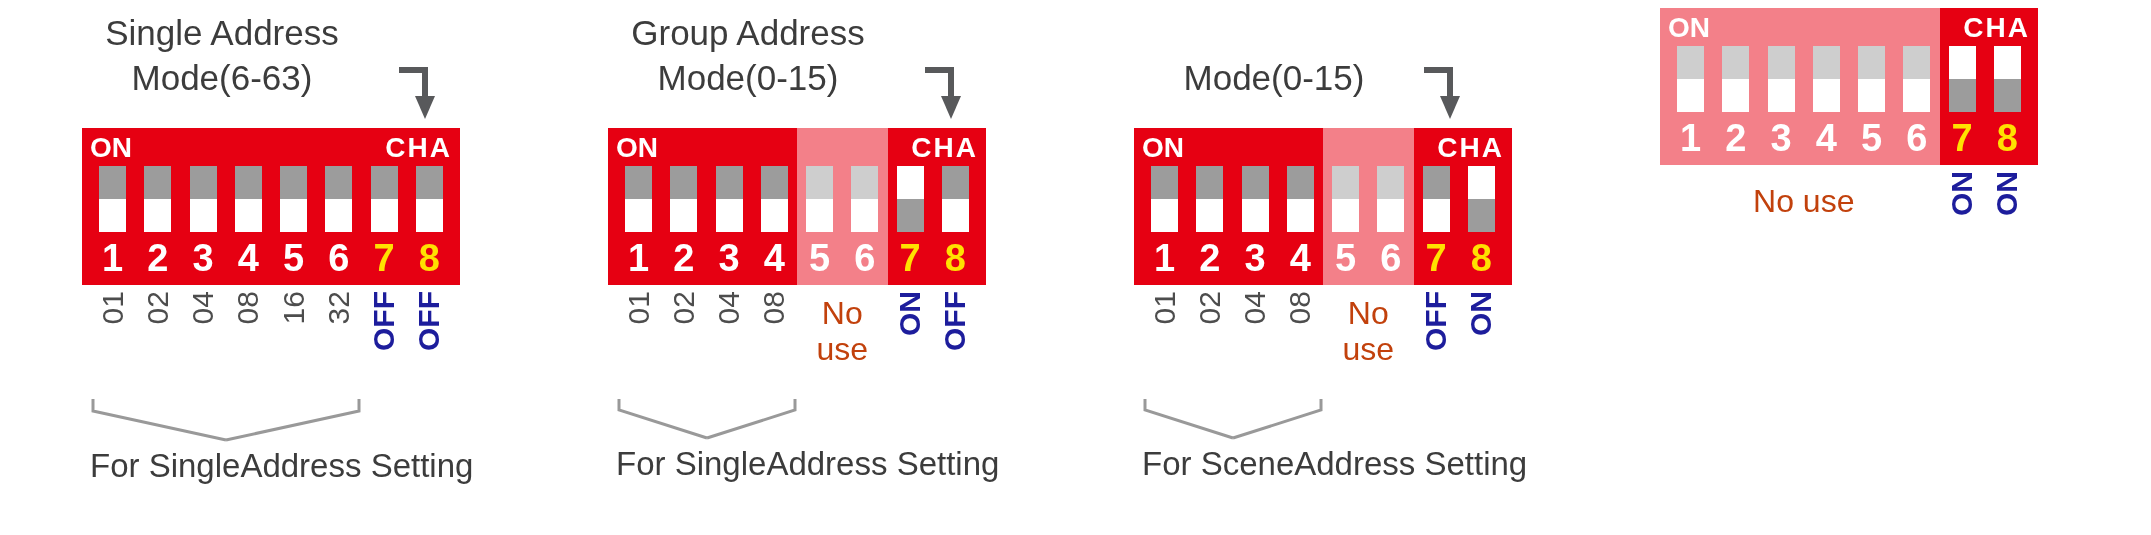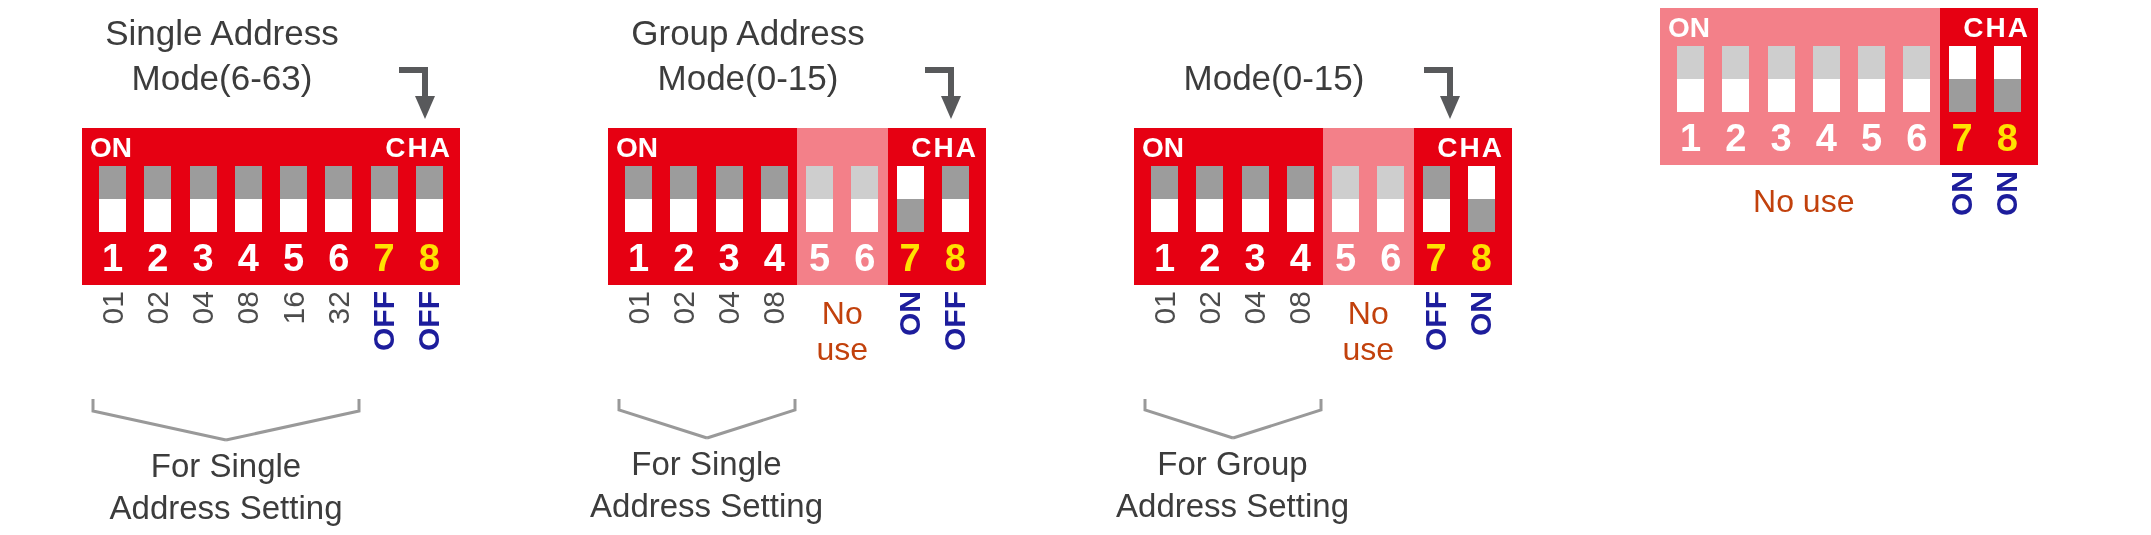--- a/index.html
+++ b/index.html
@@ -35,21 +35,21 @@
   .values { display: flex; margin-top: 6px; height: 104px; padding: 0 8px; }
   .val-cell { flex: 1; display: flex; justify-content: center; align-items: flex-start; }
   .val-cell.span2 { flex: 2; }
   .val-cell.span6 { flex: 6; }
   .rot { writing-mode: vertical-rl; transform: rotate(180deg); font-size: 30px; color: #4d4d4d; }
   .rot.blue { color: #1d1d9c; font-weight: bold; }
   .no-use { text-align: center; font-size: 32px; line-height: 36px; color: #c2410c; margin-top: 4px; }
   .no-use.single { margin-top: 12px; text-align: right; }
 
   .bracket-svg { display: block; margin: 2px 0 0 8px; }
-  .caption { margin-left: 8px; margin-top: 2px; display: flex; flex-direction: column; align-items: center;
+  .caption { margin-left: 8px; margin-top: 2px; display: flex; flex-direction: row; align-items: center;
              font-size: 33px; line-height: 42px; color: #3c3c3c; }
   .caption div { white-space: nowrap; }
   .caption.w272 { width: 272px; }
   .caption.w181 { width: 181px; }
 </style>
 </head>
 <body>
 
 <div class="panels">
 
@@ -357,21 +357,21 @@
         </div>
       <div class="val-cell">
           <span class="rot blue">ON</span>
         </div>
     </div>
     <svg class="bracket-svg" width="182" height="44" viewBox="0 0 182 44">
       <polyline points="3,2 3,13 91,41" fill="none" stroke="#999999" stroke-width="3"></polyline>
       <polyline points="179,2 179,13 91,41" fill="none" stroke="#999999" stroke-width="3"></polyline>
     </svg>
     <div class="caption w181">
-      <div>For Group</div>
+      <div>For Scene</div>
       <div>Address Setting</div>
     </div>
   </section>
 
   <section class="panel">
     <div class="dip">
       <div class="dip-head">
         <span class="on-label">ON</span>
         <span class="cha-label">CHA</span>
       </div>

